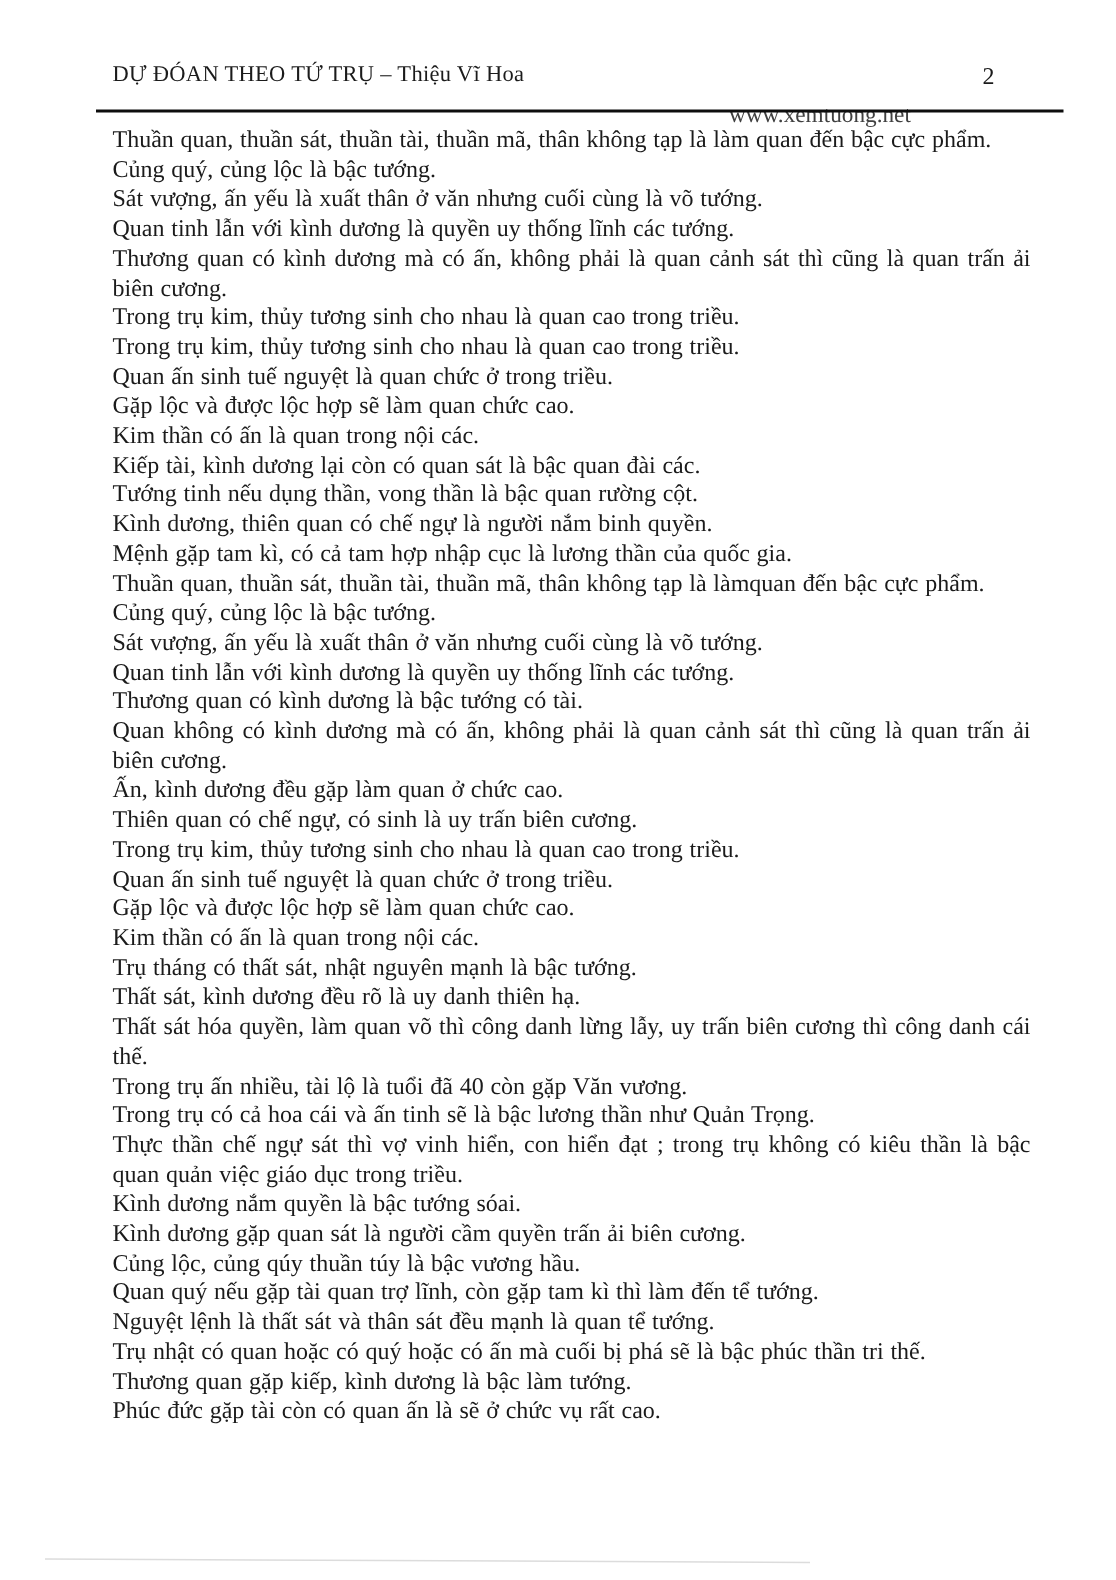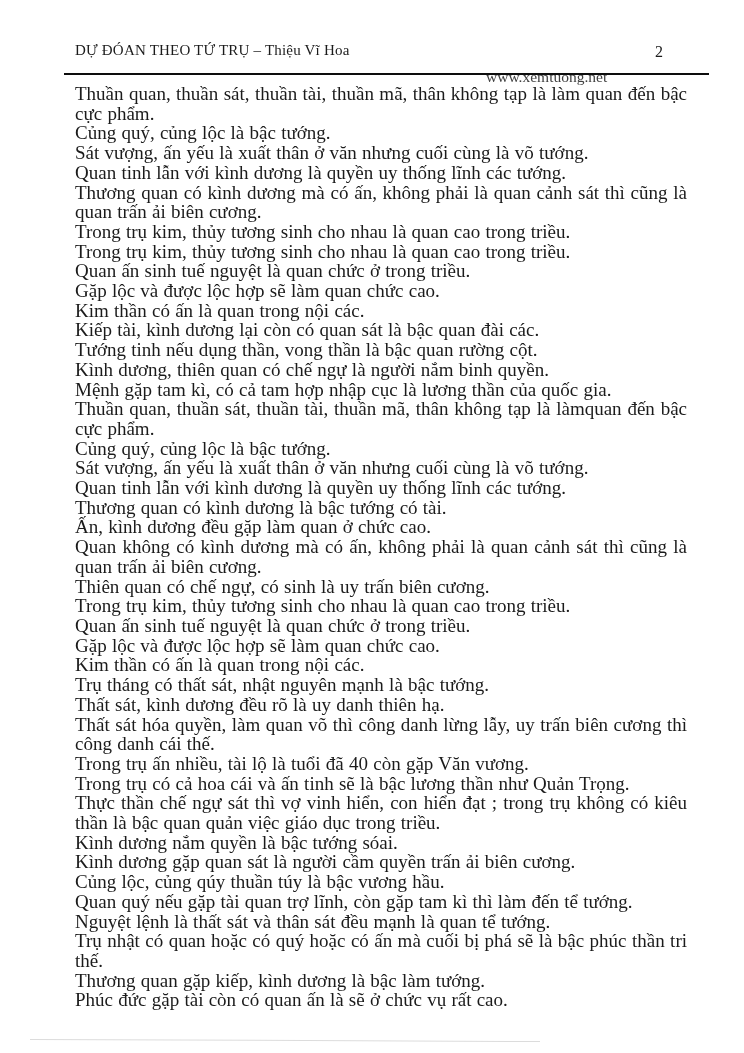--- a/index.html
+++ b/index.html
@@ -53,21 +53,21 @@
   }
   .doc-body {
     position: absolute;
     left: 75px;
     top: 84px;
     width: 612px;
   }
   .doc-body p.body-line {
     margin: 0;
     padding: 0;
-    font-size: 19px;
+    font-size: 16px;
     line-height: 19.7px;
     text-align: justify;
     text-align-last: left;
     word-spacing: 0.5px;
   }
   .scan-artifact {
     position: absolute;
     left: 30px;
     top: 1040px;
     width: 510px;
@@ -102,22 +102,22 @@
       <p class="body-line">Kim thần có ấn là quan trong nội các.</p>
       <p class="body-line">Kiếp tài, kình dương lại còn có quan sát là bậc quan đài các.</p>
       <p class="body-line">Tướng tinh nếu dụng thần, vong thần là bậc quan rường cột.</p>
       <p class="body-line">Kình dương, thiên quan có chế ngự là người nắm binh quyền.</p>
       <p class="body-line">Mệnh gặp tam kì, có cả tam hợp nhập cục là lương thần của quốc gia.</p>
       <p class="body-line">Thuần quan, thuần sát, thuần tài, thuần mã, thân không tạp là làmquan đến bậc cực phẩm.</p>
       <p class="body-line">Củng quý, củng lộc là bậc tướng.</p>
       <p class="body-line">Sát vượng, ấn yếu là xuất thân ở văn nhưng cuối cùng là võ tướng.</p>
       <p class="body-line">Quan tinh lẫn với kình dương là quyền uy thống lĩnh các tướng.</p>
       <p class="body-line">Thương quan có kình dương là bậc tướng có tài.</p>
+      <p class="body-line">Quan không có kình dương mà có ấn, không phải là quan cảnh sát thì cũng là quan trấn ải biên cương.</p>
       <p class="body-line">Ấn, kình dương đều gặp làm quan ở chức cao.</p>
-      <p class="body-line">Quan không có kình dương mà có ấn, không phải là quan cảnh sát thì cũng là quan trấn ải biên cương.</p>
       <p class="body-line">Thiên quan có chế ngự, có sinh là uy trấn biên cương.</p>
       <p class="body-line">Trong trụ kim, thủy tương sinh cho nhau là quan cao trong triều.</p>
       <p class="body-line">Quan ấn sinh tuế nguyệt là quan chức ở trong triều.</p>
       <p class="body-line">Gặp lộc và được lộc hợp sẽ làm quan chức cao.</p>
       <p class="body-line">Kim thần có ấn là quan trong nội các.</p>
       <p class="body-line">Trụ tháng có thất sát, nhật nguyên mạnh là bậc tướng.</p>
       <p class="body-line">Thất sát, kình dương đều rõ là uy danh thiên hạ.</p>
       <p class="body-line">Thất sát hóa quyền, làm quan võ thì công danh lừng lẫy, uy trấn biên cương thì công danh cái thế.</p>
       <p class="body-line">Trong trụ ấn nhiều, tài lộ là tuổi đã 40 còn gặp Văn vương.</p>
       <p class="body-line">Trong trụ có cả hoa cái và ấn tinh sẽ là bậc lương thần như Quản Trọng.</p>

